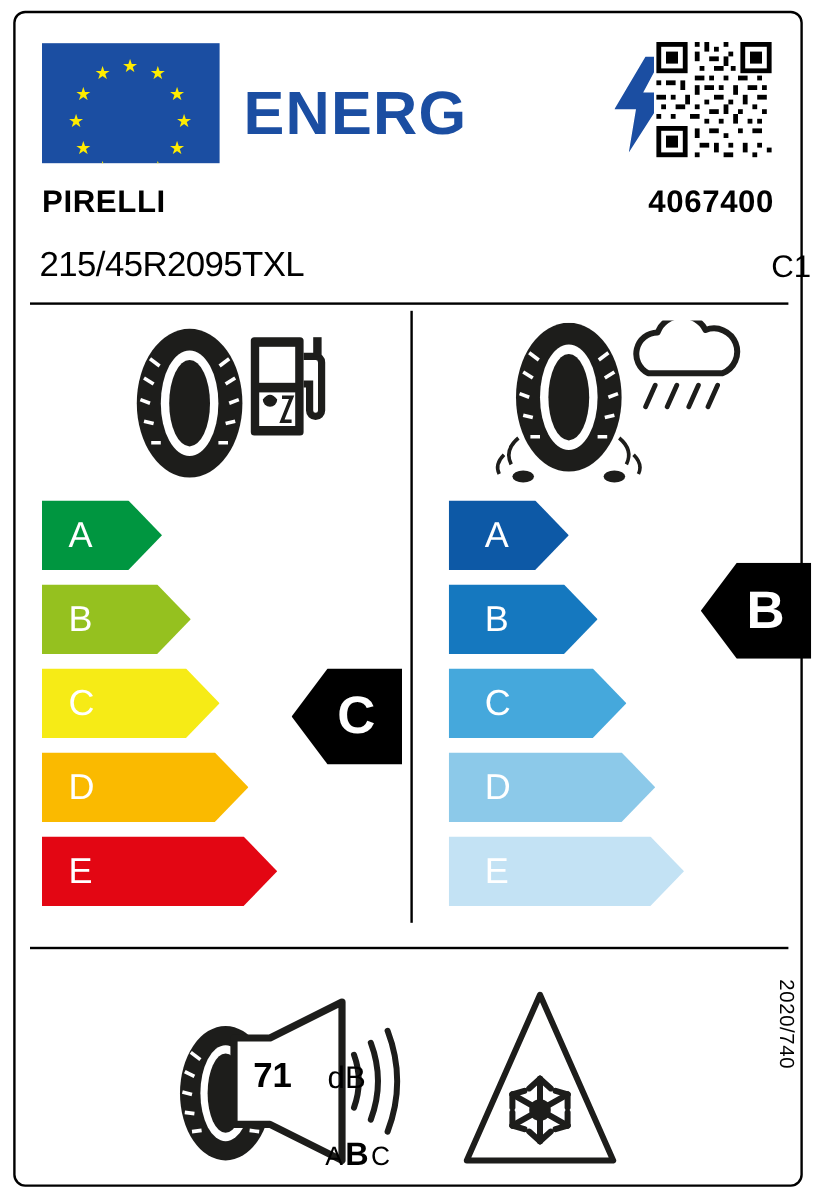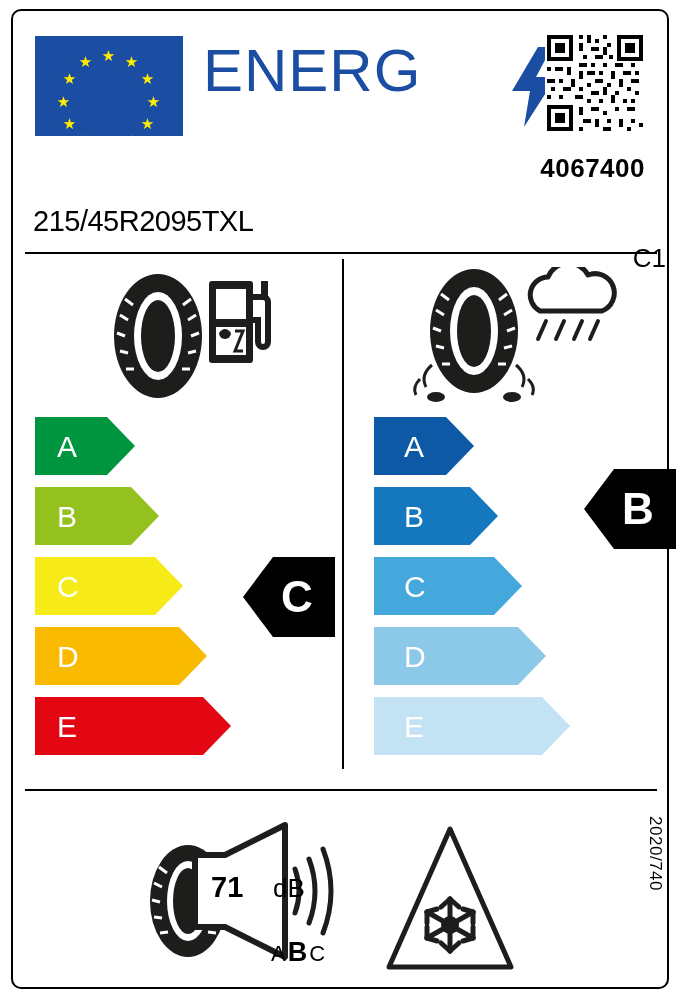--- a/index.html
+++ b/index.html
@@ -48,23 +48,23 @@
     color: #ffec00;
     font-size: 15px;
     line-height: 15px;
     width: 15px;
     height: 15px;
     text-align: center;
   }
   .energy-word {
     position: absolute;
     left: 190px;
-    top: 14px;
-    font-size: 60px;
-    font-weight: normal;
+    top: 38px;
+    font-size: 51px;
+    font-weight: bold;
     letter-spacing: 1px;
     color: #1b4ea2;
     font-family: "Liberation Sans", sans-serif;
     line-height: 92px;
   }
   .bolt {
     position: absolute;
     left: 499px;
     top: 36px;
     width: 44px;
@@ -115,24 +115,23 @@
   }
   .tyre-size {
     position: absolute;
     left: 20px;
     top: 0;
     font-size: 29px;
     letter-spacing: -0.5px;
   }
   .tyre-class {
     position: absolute;
-    right: 32px;
+    right: 22px;
     top: 2px;
     font-size: 26px;
-    margin-top: 36px;
   }
 
   .hr {
     position: absolute;
     left: 12px;
     width: 632px;
     height: 2px;
     background: #000;
   }
   .hr-top { top: 241px; }
@@ -206,21 +205,21 @@
   .marker-right { left: 238px; top: 210px; }
 
   
   .bottom {
     position: absolute;
     left: 0;
     top: 790px;
     width: 100%;
     height: 195px;
   }
-  .noise-group { position: absolute; left: 128px; top: 8px; width: 230px; height: 165px; text-align: center; }
+  .noise-group { position: absolute; left: 128px; top: 18px; width: 230px; height: 165px; text-align: center; }
   .db-text {
     position: absolute;
     left: 70px;
     top: 62px;
     font-size: 29px;
     font-weight: bold;
   }
   .db-unit {
     position: absolute;
     left: 132px;
@@ -355,20 +354,21 @@
             <rect x="94" y="90" width="4" height="4"></rect>
           <rect x="34" y="94" width="4" height="4"></rect>
             <rect x="58" y="94" width="8" height="4"></rect>
           <rect x="82" y="94" width="4" height="4"></rect>
         </g>
       </svg>
     </div>
   </div>
 
   <div class="brand-row">
+    <div class="brand-name">PIRELLI</div>
     <div class="brand-code">4067400</div>
   </div>
 
   <div class="size-row">
     <div class="tyre-size">215/45R2095TXL</div>
     <div class="tyre-class">C1</div>
   </div>
 
   <div class="hr hr-top"></div>
   <div class="vdiv"></div>

